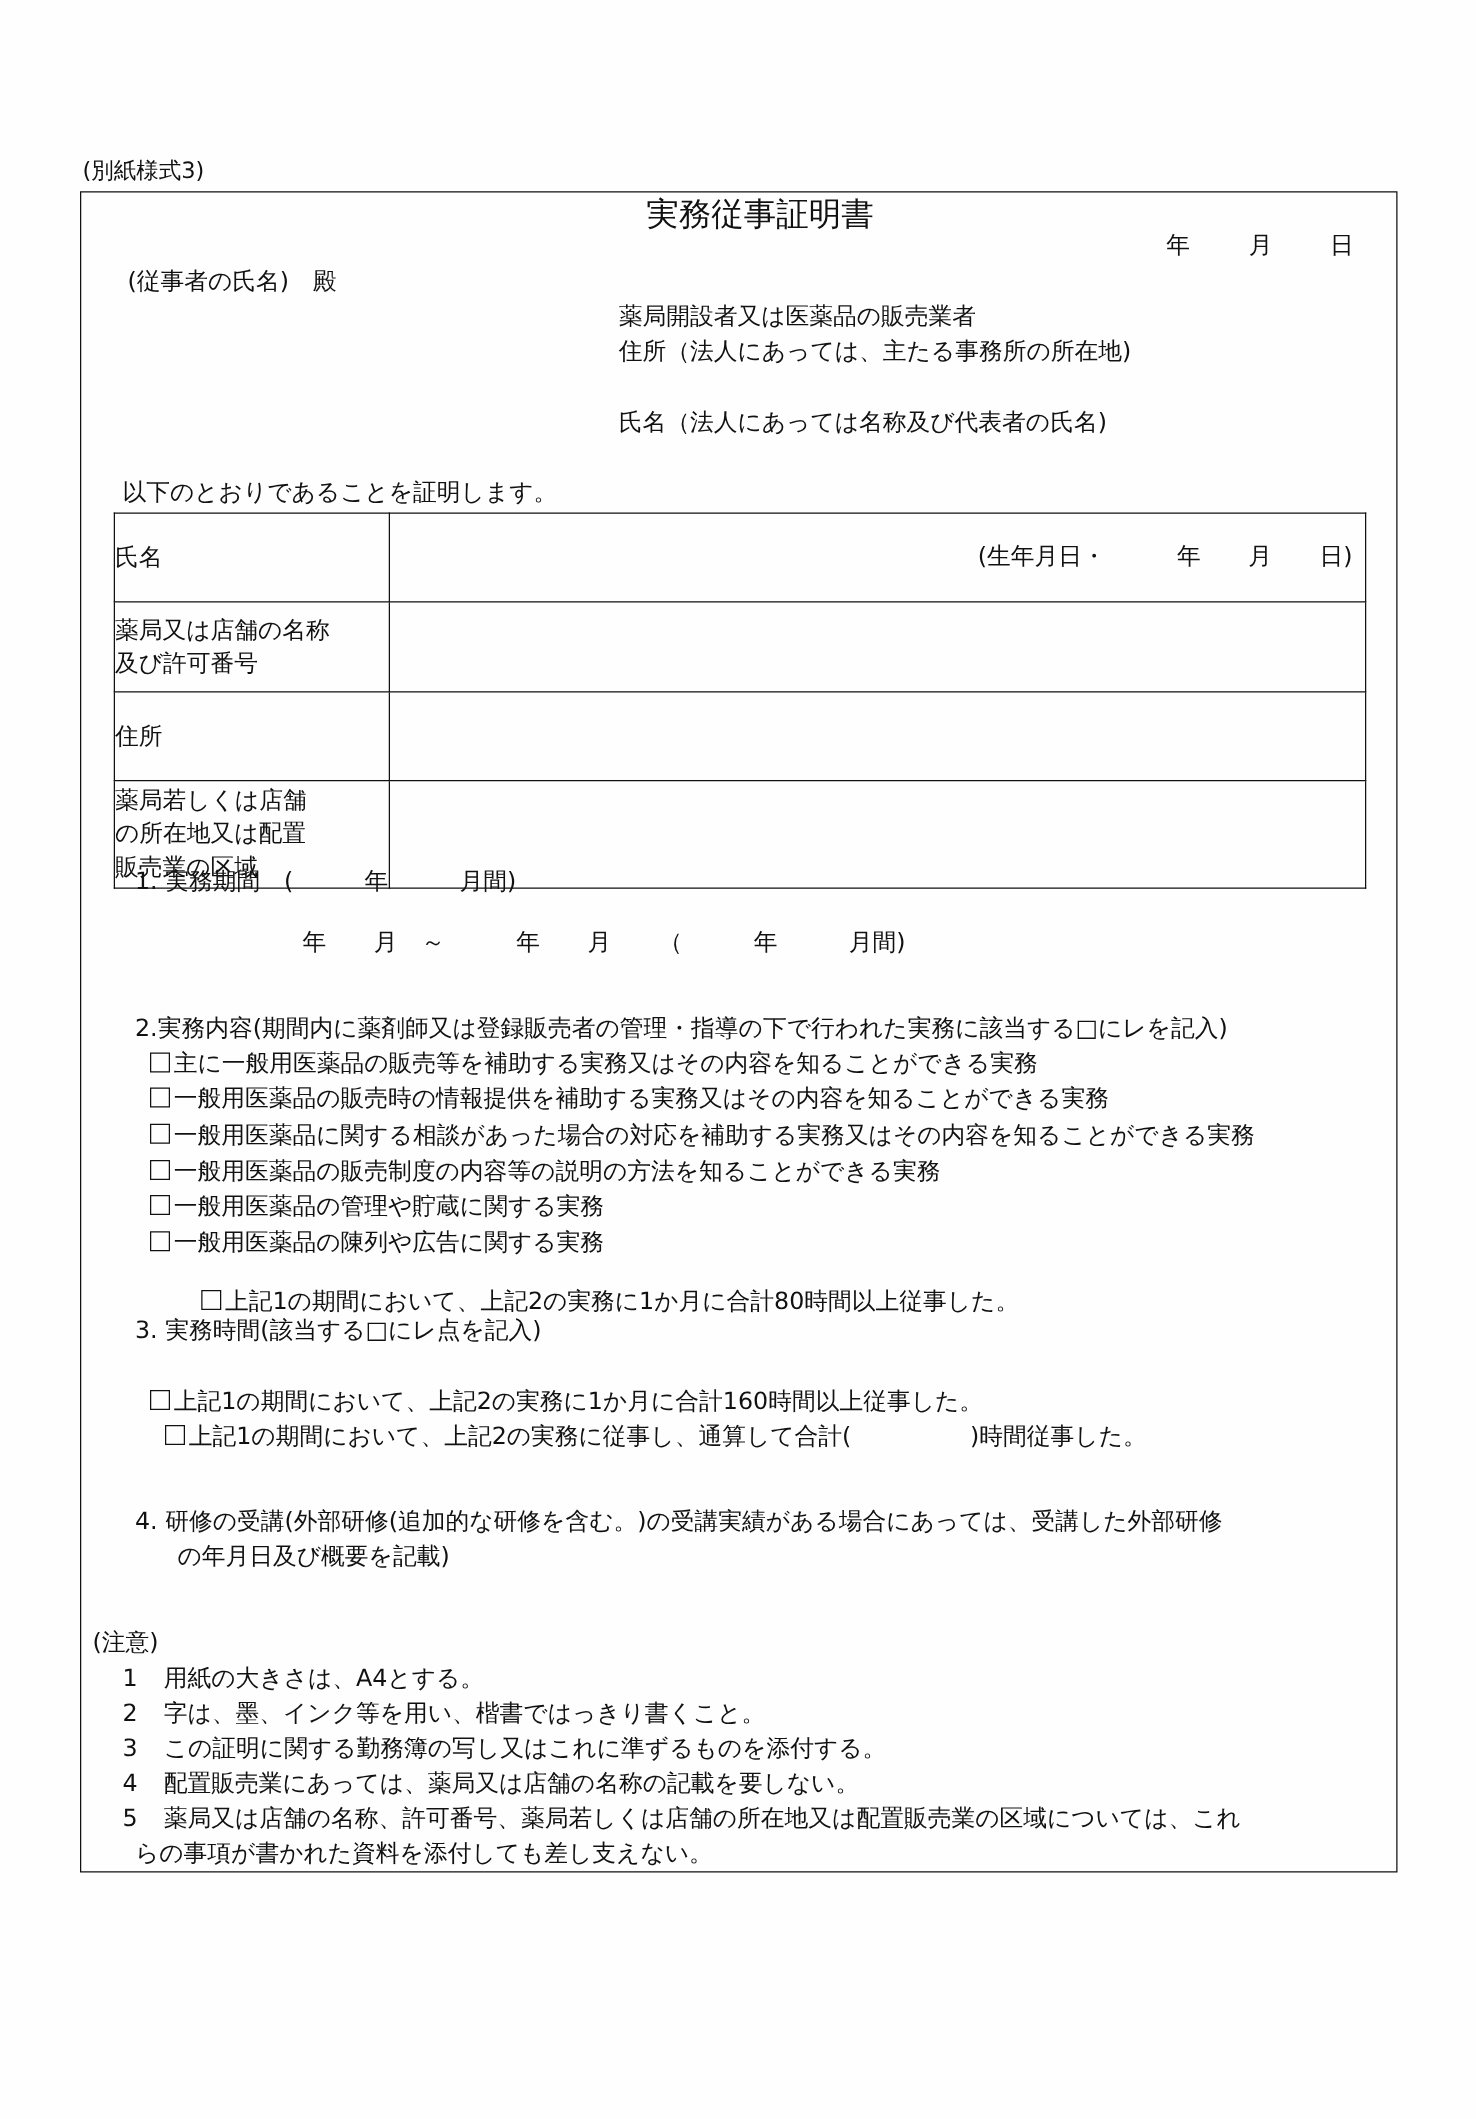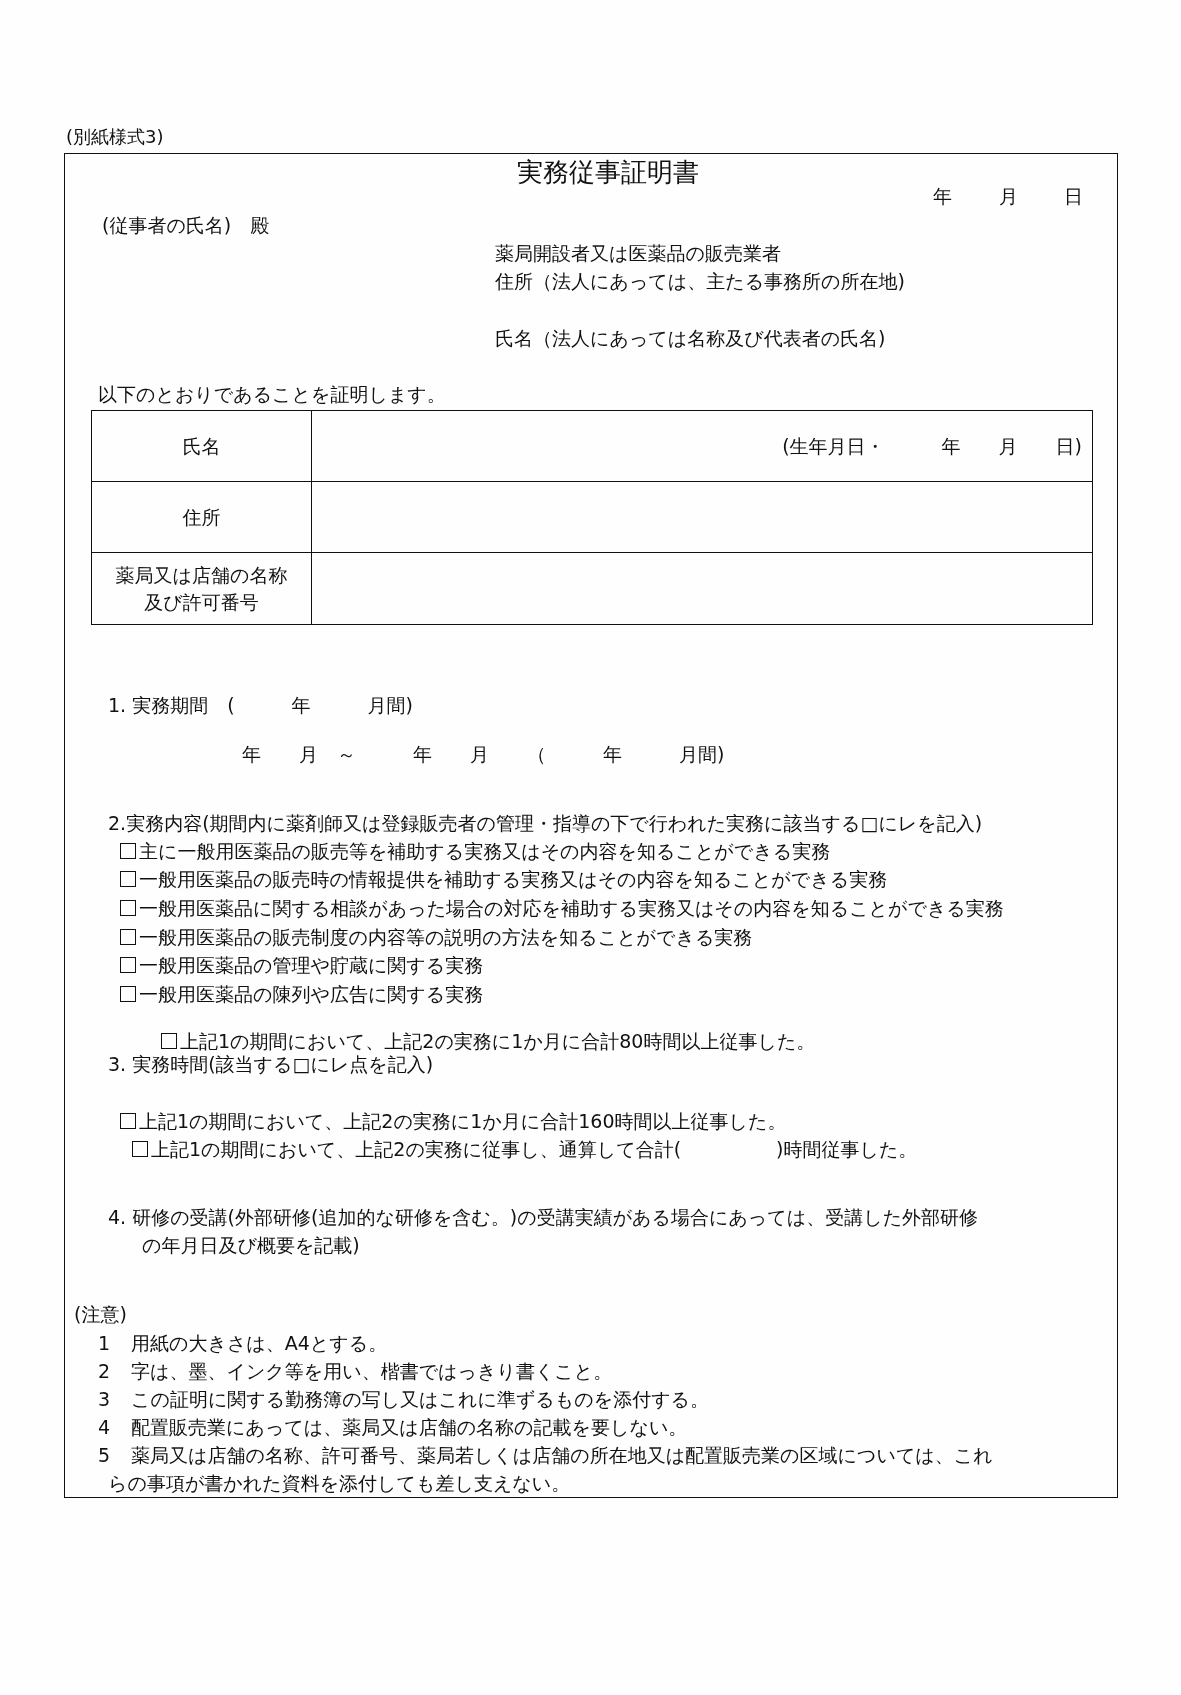--- a/index.html
+++ b/index.html
@@ -33,21 +33,21 @@
     }
     .form-table td {
       border: 1.5px solid #111;
       padding: 0;
       vertical-align: middle;
       font-size: 19px;
       line-height: 27px;
     }
     .form-table td.label {
       width: 219px;
-      text-align: center;
+      text-align: left;
     }
     .form-table td.value { position: relative; }
     .dob {
       position: absolute;
       right: 10px; top: 50%;
       transform: translateY(-50%);
       white-space: pre;
     }
     .pre { white-space: pre; text-align: center; }
     .checkbox-line { white-space: pre; }
@@ -82,28 +82,36 @@
 <div class="abs" style="left:98px; top:385px;">以下のとおりであることを証明します。</div>
 
 <table class="form-table">
   <tbody>
       <tr style="height:71px;">
     <td class="label">氏名</td>
     <td class="value">
       <span class="dob">(生年月日・　　　年　　月　　日)</span>
     </td>
   </tr>
+  <tr style="height:72px;">
+    <td class="label">
+      <div>薬局又は店舗の名称</div>
+      <div>及び許可番号</div>
+    </td>
+    <td class="value"></td>
+  </tr>
   <tr style="height:71px;">
     <td class="label">住所</td>
     <td class="value"></td>
   </tr>
-  <tr style="height:72px;">
+  <tr style="height:86px;">
     <td class="label">
-      <div>薬局又は店舗の名称</div>
-      <div>及び許可番号</div>
+      <div>薬局若しくは店舗</div>
+      <div>の所在地又は配置</div>
+      <div>販売業の区域</div>
     </td>
     <td class="value"></td>
   </tr>
 </tbody>
   </table>
 
 <div class="abs pre" style="left:108px; top:696px;">1. 実務期間　(　　　年　　　月間)</div>
 <div class="abs pre" style="left:242px; top:745px;">年　　月　～　　　年　　月　　（　　　年　　　月間)</div>
 
 <div class="abs pre" style="left:108px; top:814px;">2.実務内容(期間内に薬剤師又は登録販売者の管理・指導の下で行われた実務に該当する□にレを記入)</div>

